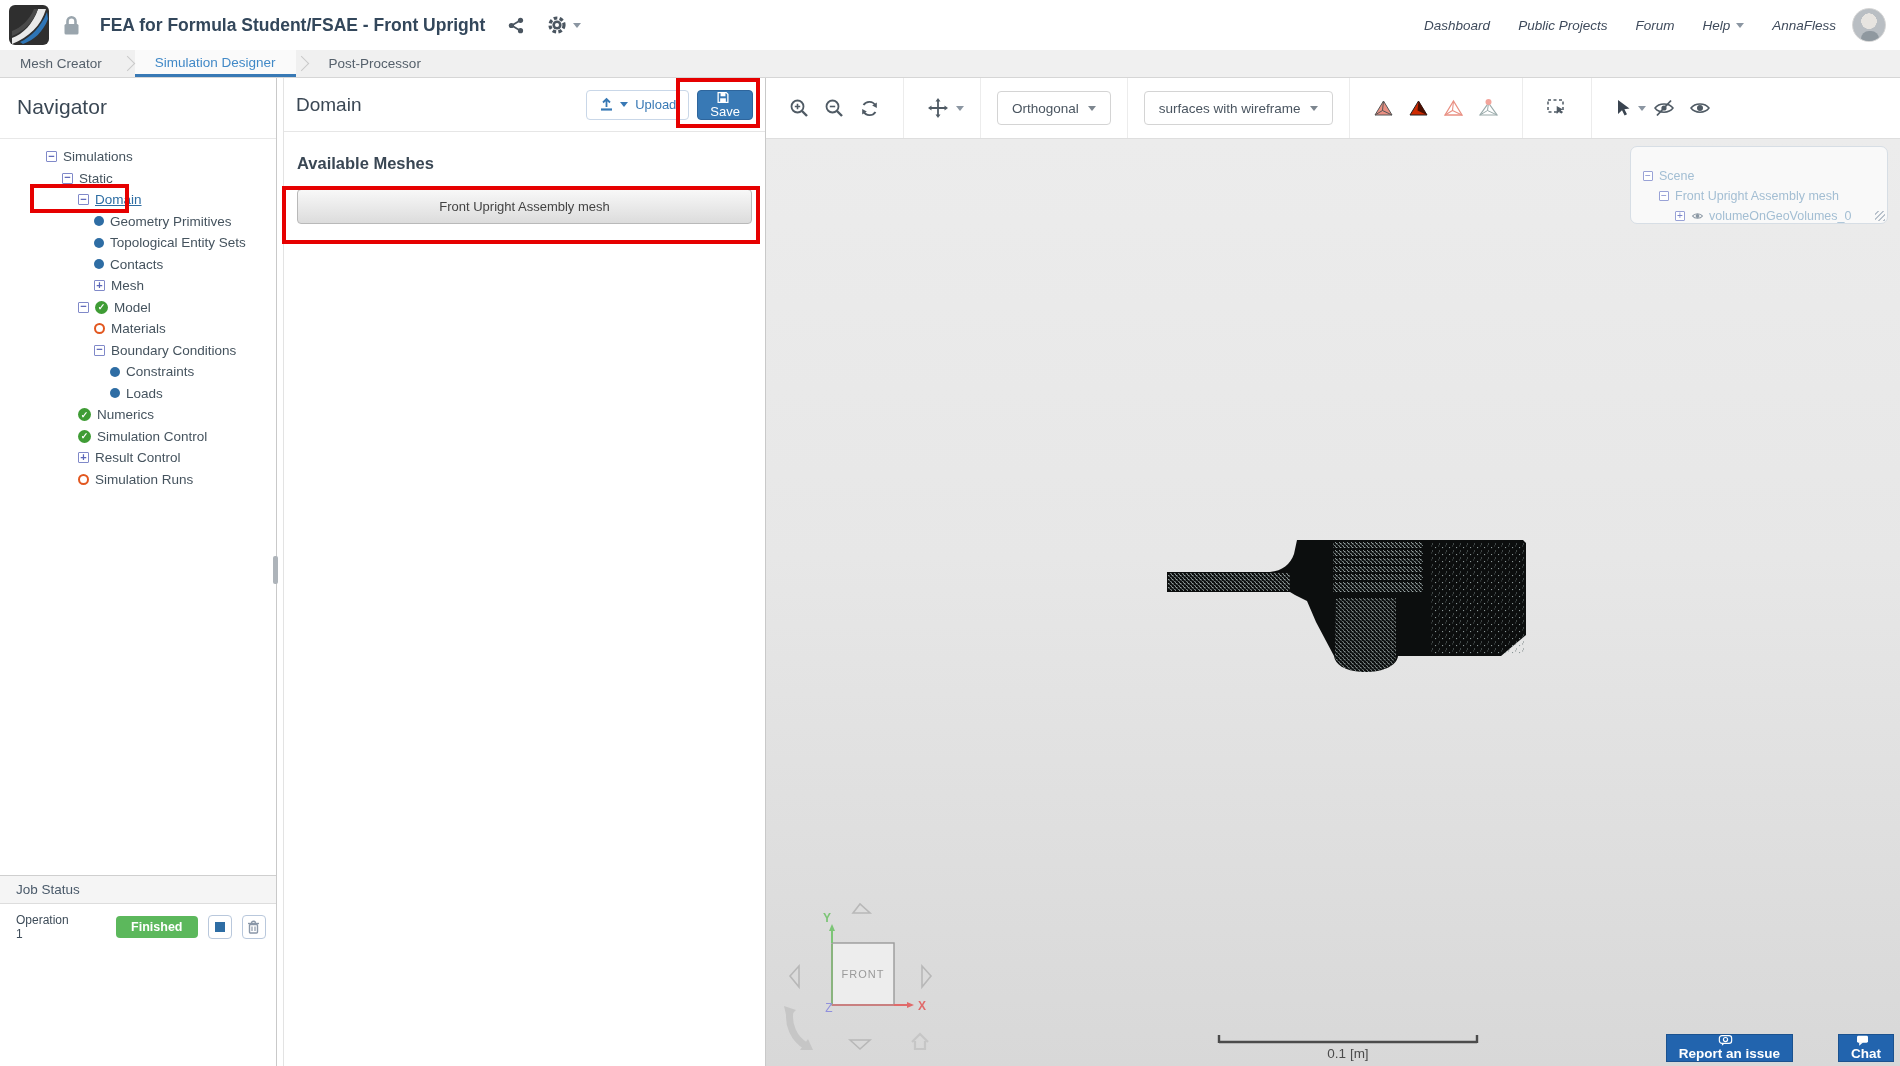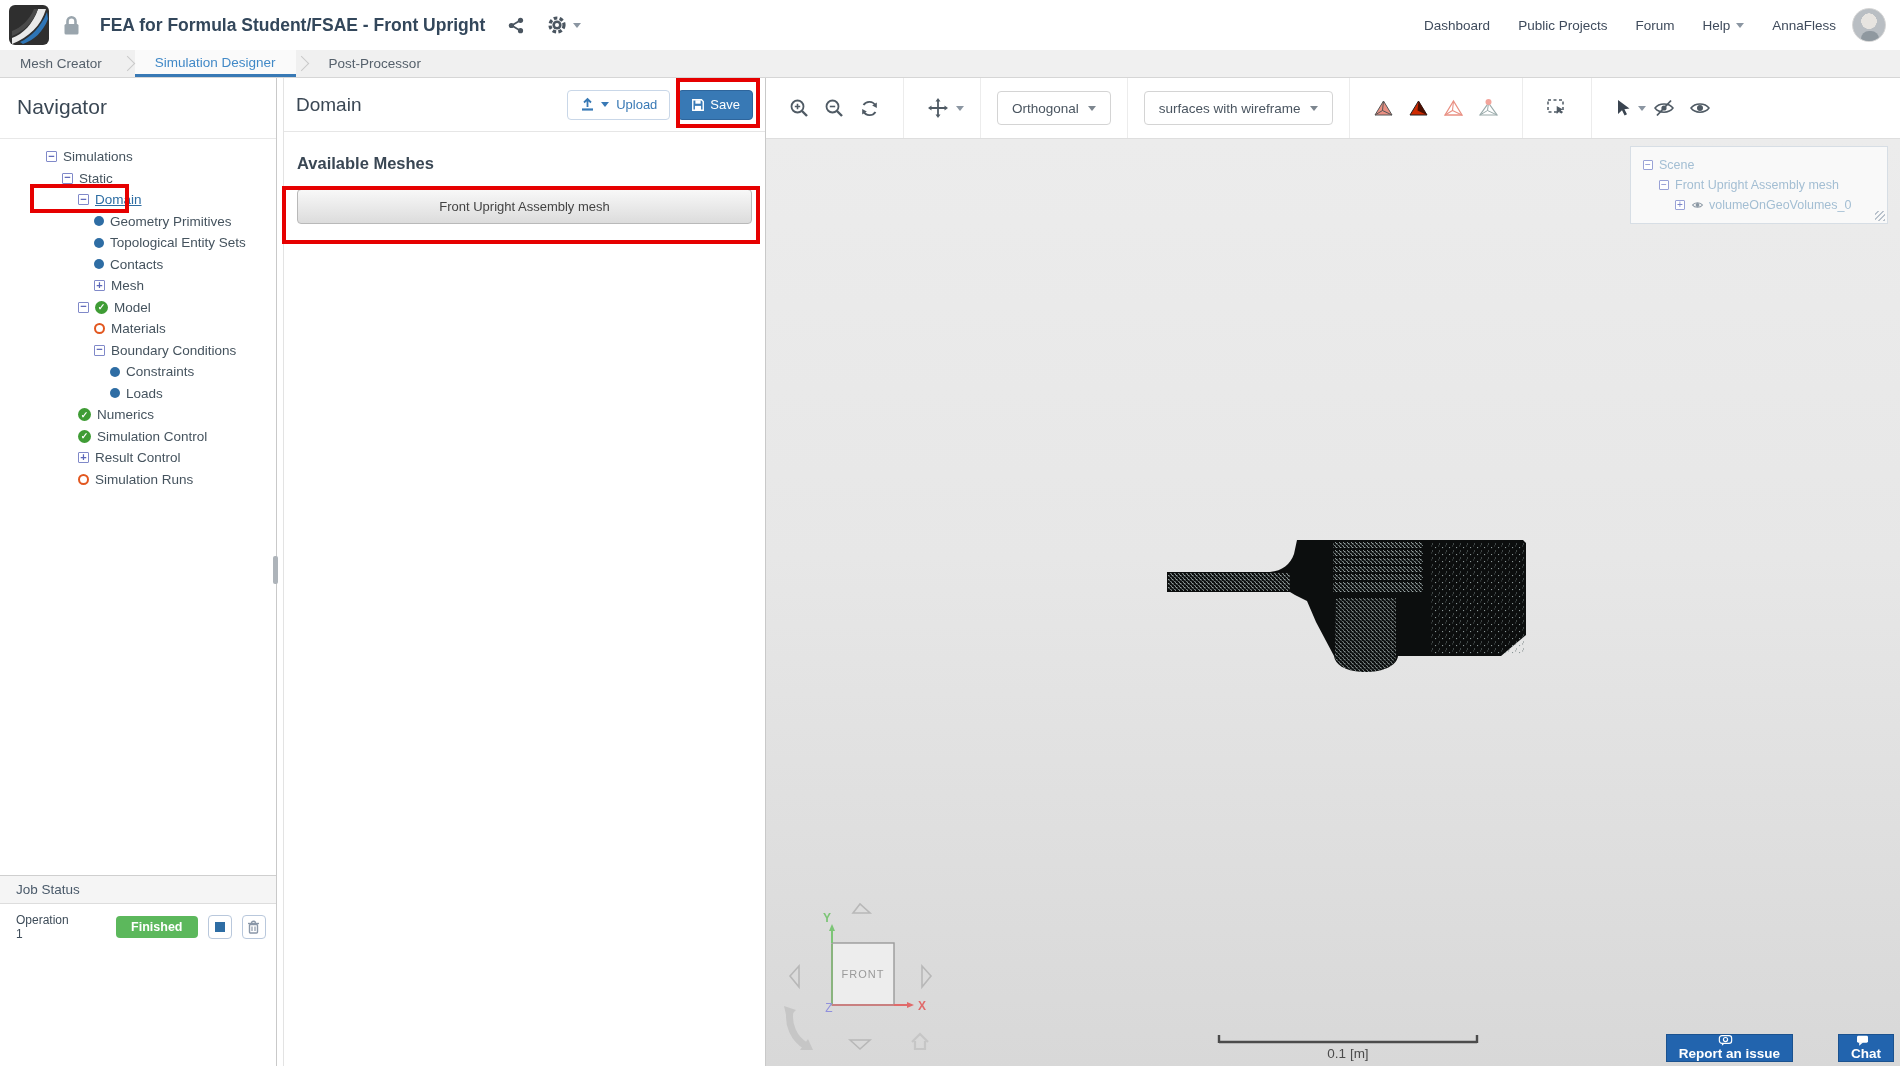--- a/index.html
+++ b/index.html
@@ -10,21 +10,21 @@
   
   .header { position:absolute; left:0; top:0; width:1900px; height:50px; background:#fff;
     display:flex; align-items:center; }
   .logo { width:40px; height:40px; margin:5px 0 5px 9px; flex:0 0 auto; }
   .lock { margin-left:14px; }
   .proj-title { margin-left:20px; font-size:17.5px; font-weight:bold; color:#33475b; }
   .hdr-icon { margin-left:22px; display:flex; align-items:center; }
   .caret { width:0; height:0; border-left:4px solid transparent; border-right:4px solid transparent;
     border-top:5px solid #8b96a2; display:inline-block; }
   .hdr-caret { margin-left:6px; }
-  .hdr-right { margin-left:auto; display:flex; align-items:center; margin-right:14px; }
+  .hdr-right { margin-left:auto; display:flex; align-items:center; margin-right:14px;font-style:italic; }
   .hdr-link { font-size:13.5px; color:#3f4b5c; margin-left:28px; cursor:pointer; display:flex; align-items:center; }
   .hdr-link .caret { margin-left:6px; }
   .avatar { width:34px; height:34px; border-radius:50%; margin-left:16px;
     background:radial-gradient(circle at 50% 38%, #e7e4e0 0 30%, #b9bec3 31% 100%);
     border:1px solid #d5d5d5; position:relative; overflow:hidden; }
   .avatar::after { content:""; position:absolute; left:8px; bottom:-4px; width:18px; height:14px;
     border-radius:8px 8px 0 0; background:#8f989f; }
 
   
   .tabbar { position:absolute; left:0; top:50px; width:1900px; height:28px; background:#f0f0f0;
@@ -73,21 +73,21 @@
 
   
   .domain-panel { position:absolute; left:283px; top:78px; width:483px; bottom:0; background:#fff;
     border-left:1px solid #e3e3e3; border-right:1px solid #c9c9c9; }
   .dp-head { height:54px; border-bottom:1px solid #e6e6e6; display:flex; align-items:center; padding:0 12px; }
   .dp-title { font-size:19px; color:#3a4754; }
   .dp-actions { margin-left:auto; display:flex; align-items:center; }
   .btn { border-radius:4px; font-size:13px; display:inline-flex; align-items:center; cursor:pointer; }
   .btn-upload { border:1px solid #c9d7e8; background:#fff; color:#3879b5; height:30px; padding:0 12px; }
   .btn-upload .caret { border-top-color:#3879b5; margin:0 7px 0 6px; }
-  .btn-save { background:#3879b5; border:1px solid #2e659c; color:#fff; height:30px; padding:0 12px; margin-left:8px; }
+  .btn-save { background:#3879b5; border:1px solid #2e659c; color:#fff; height:30px; padding:0 12px; margin-left:8px;flex-direction:column; }
   .btn-save svg { margin-right:5px; }
   .dp-section { font-size:16.5px; font-weight:bold; color:#3a4754; margin:22px 0 0 13px; }
   .mesh-btn { display:block; margin:16px 13px 0 13px; width:calc(100% - 26px); height:35px;
     background:linear-gradient(#f8f8f8,#dcdcdc); border:1px solid #b9b9b9; border-radius:4px;
     font-size:13px; color:#444; text-align:center; line-height:33px; cursor:pointer;
     font-family:"Liberation Sans", sans-serif; }
 
   
   .ann { position:absolute; border:4px solid #e60000; pointer-events:none; }
   .ann-domain { left:30px; top:184px; width:99px; height:29px; }
@@ -103,22 +103,22 @@
   .tb-btn { border:1px solid #d4d4d4; background:#fff; border-radius:4px; height:34px; padding:0 14px;
     font-size:13.5px; color:#4a5560; display:inline-flex; align-items:center; cursor:pointer;
     font-family:"Liberation Sans", sans-serif; }
   .tb-btn .caret { margin-left:9px; border-top-color:#7d868f; }
 
   .vp-canvas { position:absolute; left:0; top:61px; right:0; bottom:0;
     background:linear-gradient(180deg,#ececec 0%,#e7e7e7 45%,#d8d8d8 100%); overflow:hidden; }
 
   
   .scenebox { position:absolute; left:864px; top:7px; width:258px; height:78px;
-    background:rgba(252,252,253,0.8); border:1px solid #d7dee5; border-radius:0;
-    padding:8px 0 0 12px; font-size:12.5px; color:#a3bed3; }
+    background:rgba(252,252,253,0.8); border:1px solid #d7dee5; border-radius:7px;
+    padding:19px 0 0 12px; font-size:12.5px; color:#a3bed3; }
   .sb-row { height:20px; display:flex; align-items:center; cursor:pointer; }
   .sb-ind1{ padding-left:16px; } .sb-ind2{ padding-left:32px; }
   .sb-box { width:10px; height:10px; border:1px solid #99a2d6; border-radius:1px; color:#7a84c9;
     font-size:10px; line-height:8px; text-align:center; margin-right:6px; background:#fff; flex:0 0 auto; }
   .sb-box.minus::before{content:"\2212"} .sb-box.plus::before{content:"+"}
   .sb-eye { margin-right:5px; display:inline-flex; }
   .sb-resize { position:absolute; right:2px; bottom:2px; width:10px; height:10px;
     background:repeating-linear-gradient(135deg, transparent 0 2px, #b9c2cc 2px 3.5px); cursor:nwse-resize; }
 
   

